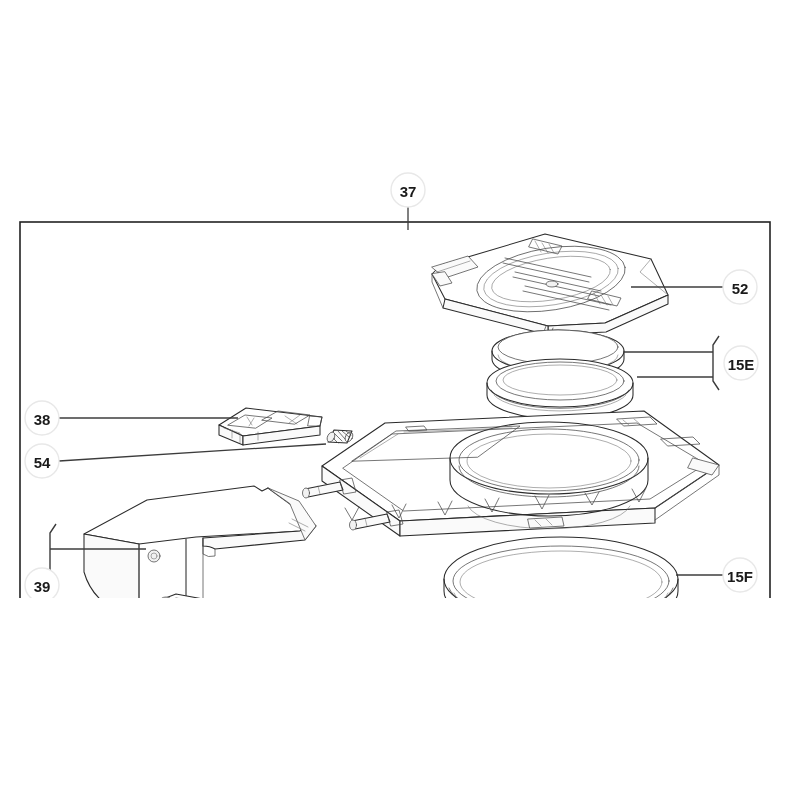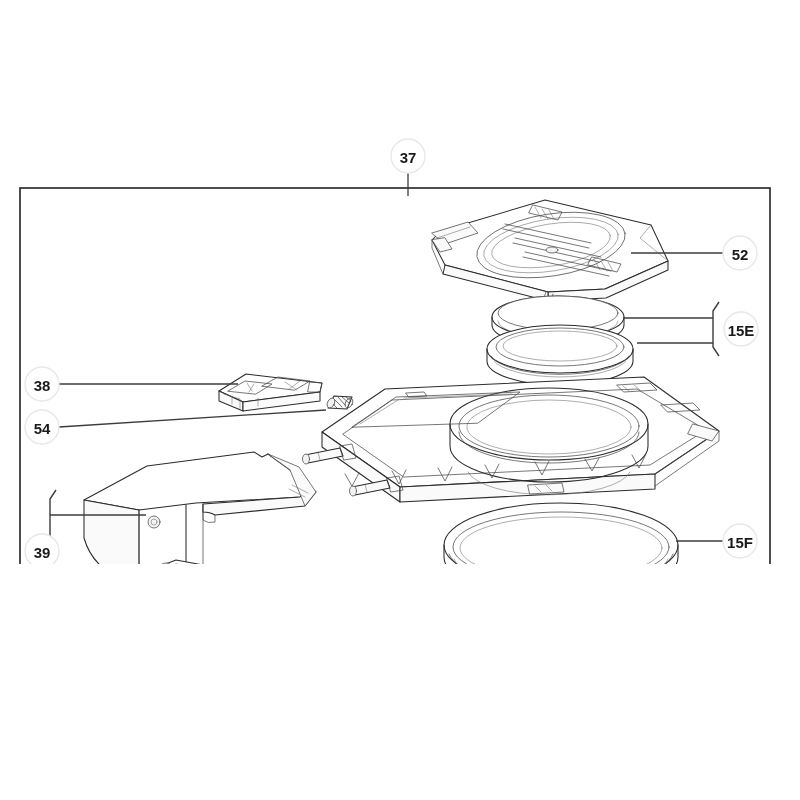--- a/index.html
+++ b/index.html
@@ -7,20 +7,21 @@
     padding: 0;
     background: #ffffff;
   }
   #page {
     position: relative;
     width: 800px;
     height: 564px;
     background: #ffffff;
     font-family: "Liberation Sans", sans-serif;
     overflow: hidden;
+    margin-top: 34px;
   }
   #diagram-svg {
     position: absolute;
     left: 0;
     top: 0;
     width: 800px;
     height: 800px;
   }
   .callout-label {
     font-family: "Liberation Sans", sans-serif;

